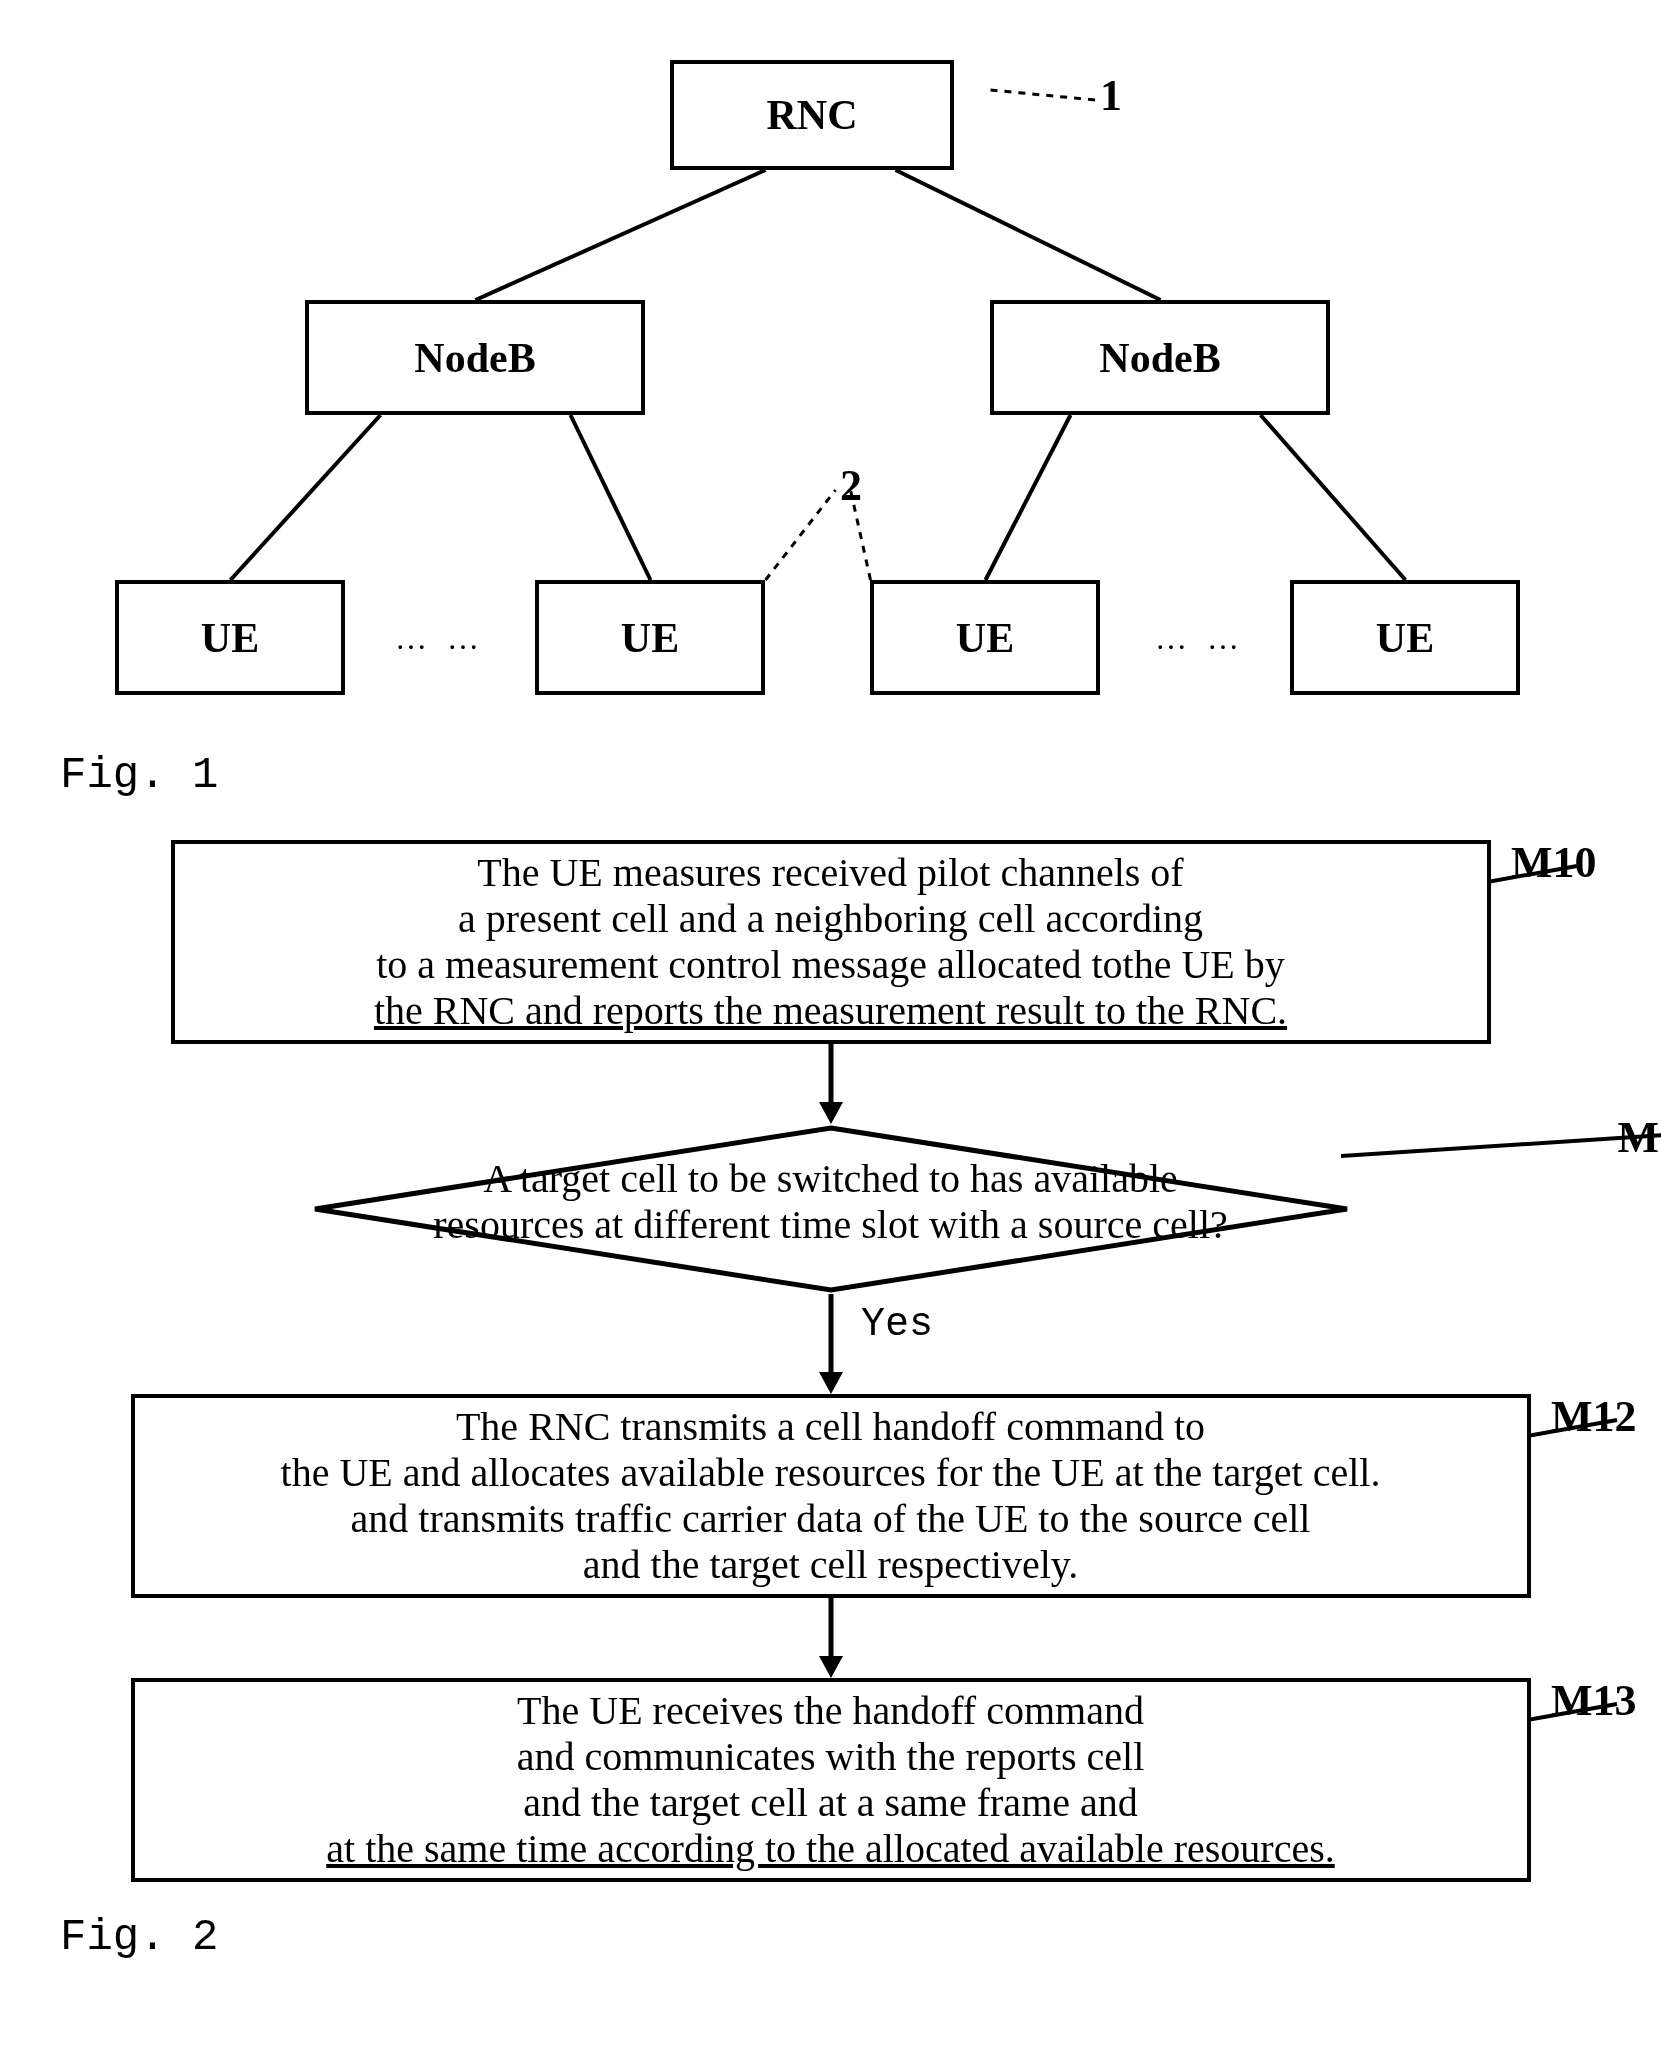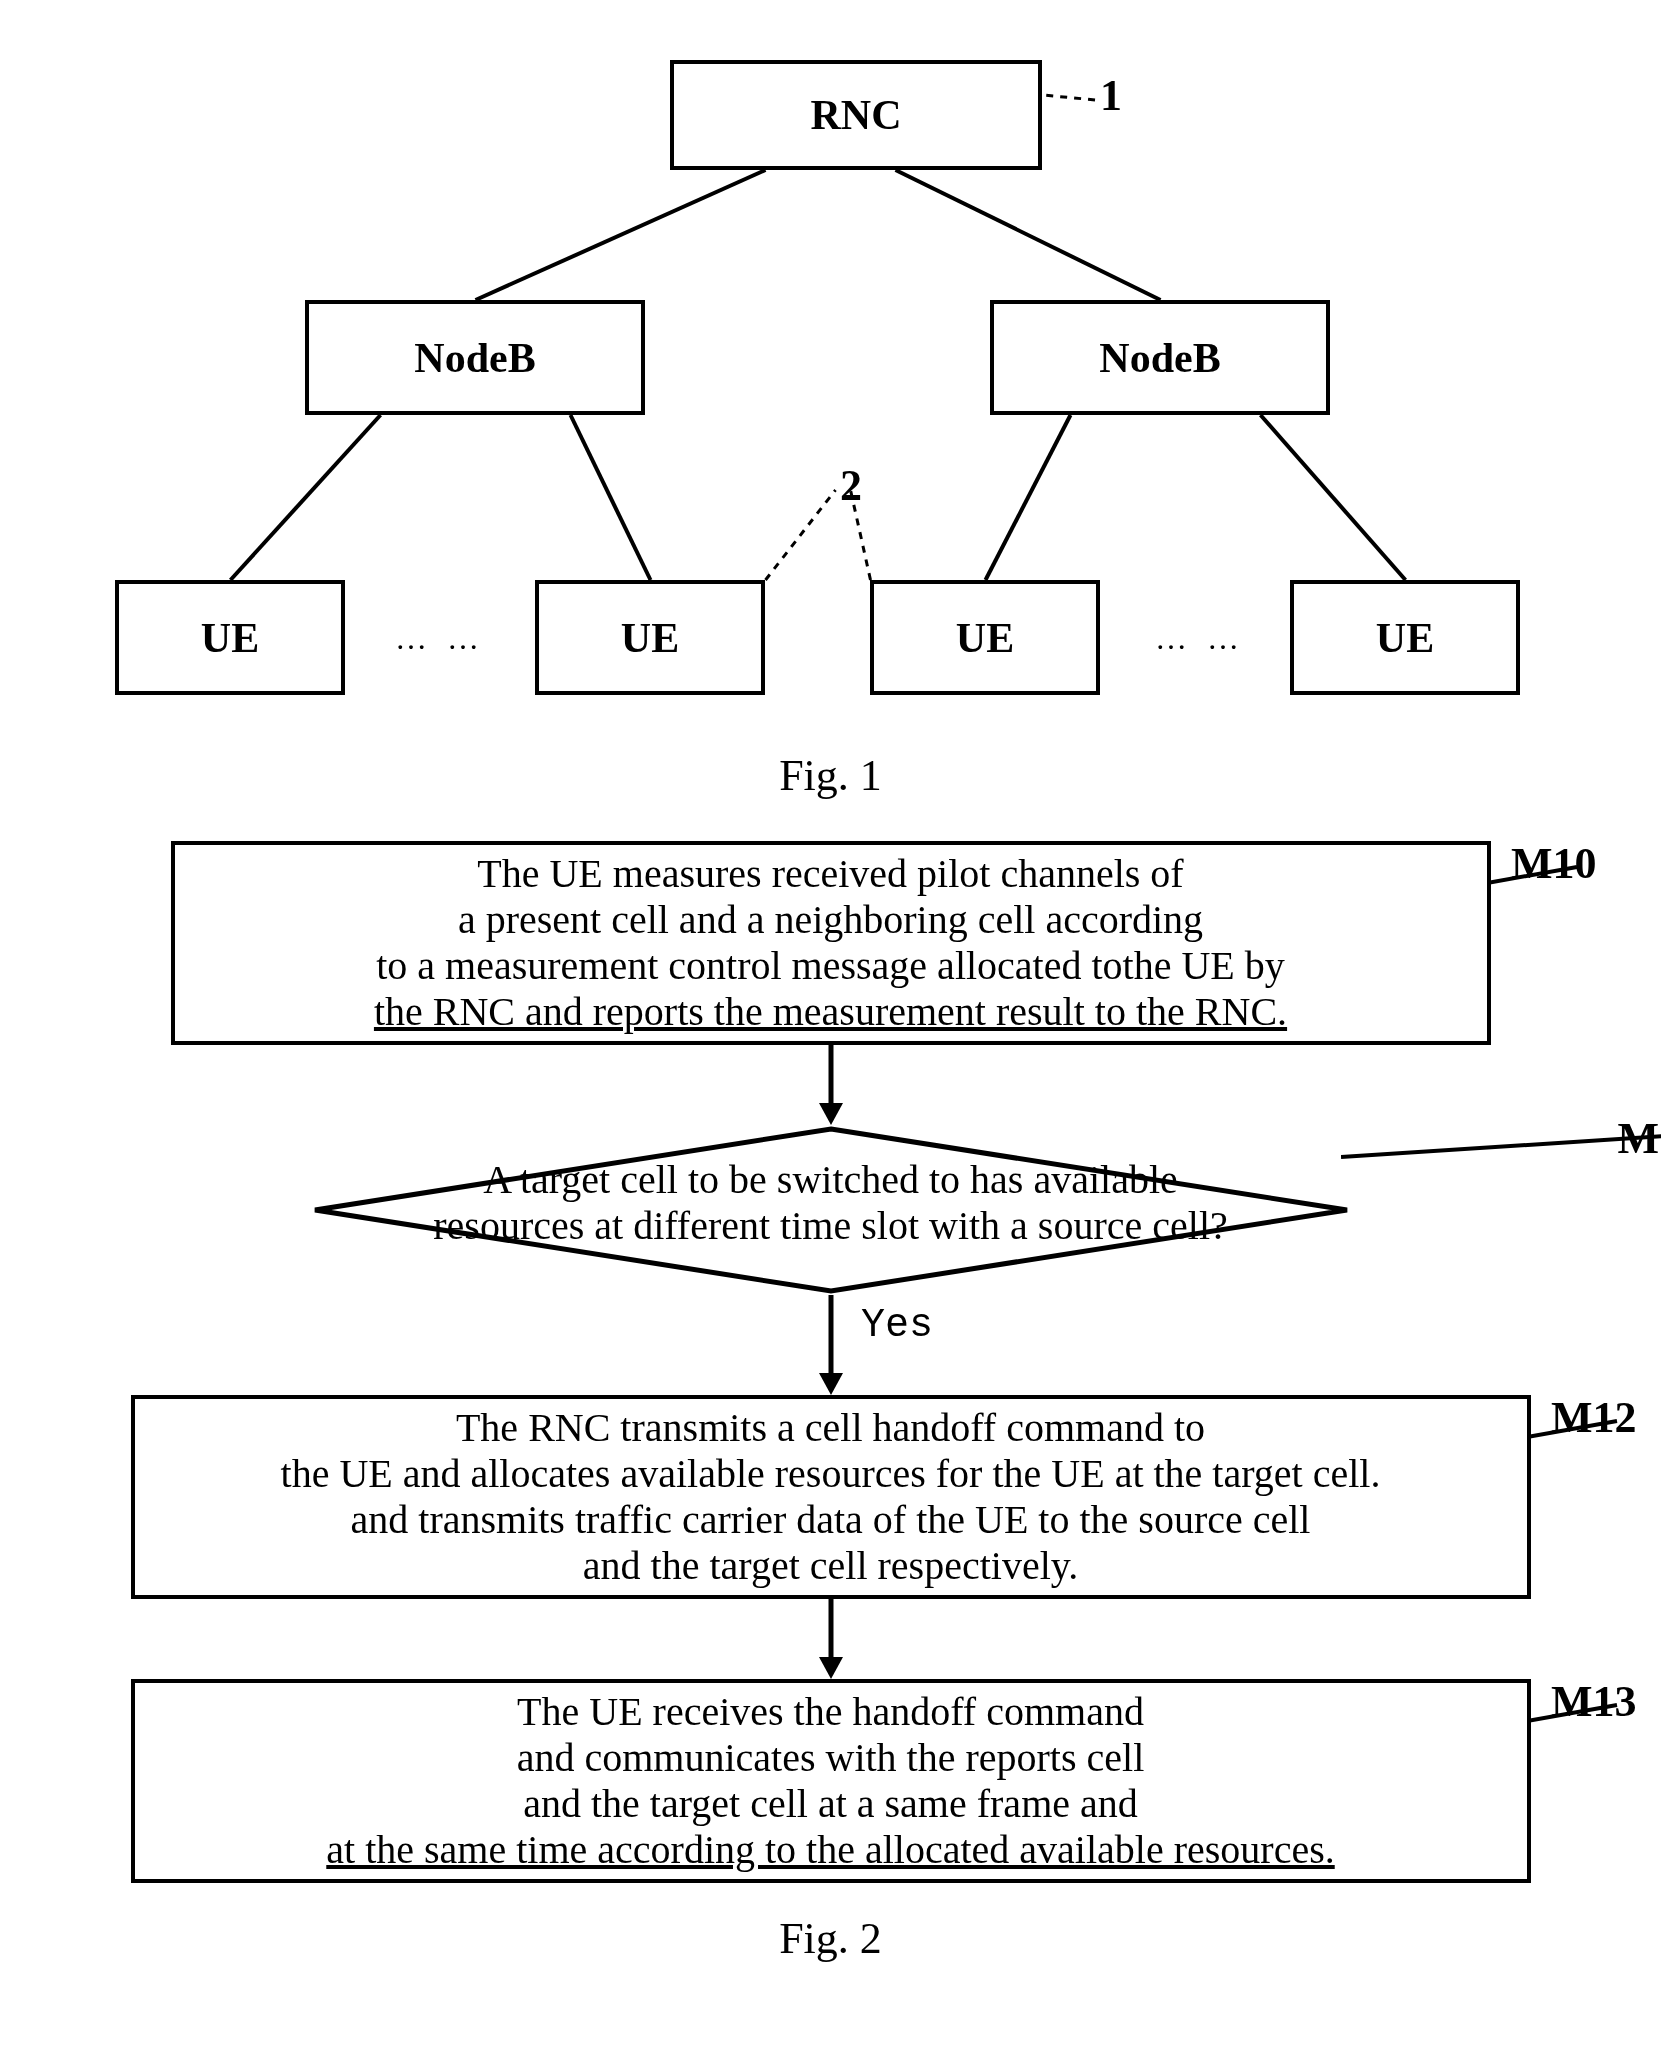--- a/index.html
+++ b/index.html
@@ -14,36 +14,36 @@
   .box {
     position: absolute;
     border: 4px solid #000;
     background: #fff;
     display: flex;
     align-items: center;
     justify-content: center;
     font-weight: bold;
     font-size: 42px;
   }
-  .rnc { left: 610px; top: 20px; width: 372px; height: 110px; }
+  .rnc { left: 610px; top: 20px; width: 284px; height: 110px; }
   .nodeb-l { left: 245px; top: 260px; width: 340px; height: 115px; }
   .nodeb-r { left: 930px; top: 260px; width: 340px; height: 115px; }
   .ue { top: 540px; width: 230px; height: 115px; align-items: center; }
   .ue1 { left: 55px; }
   .ue2 { left: 475px; }
   .ue3 { left: 810px; }
   .ue4 { left: 1230px; }
   .dots { position: absolute; top: 580px; font-size: 32px; letter-spacing: 6px; }
   .dots-l { left: 335px; }
   .dots-r { left: 1095px; }
   svg.lines { position: absolute; left: 0; top: 0; width: 100%; height: 100%; pointer-events: none; }
   .label-num { position: absolute; font-size: 44px; font-weight: bold; }
   .lbl1 { left: 1040px; top: 30px; }
   .lbl2 { left: 780px; top: 420px; }
-  .fig-caption { text-align: center; font-size: 44px; margin: 30px 0 40px; font-family: Liberation Serif, serif; }
+  .fig-caption { font-size: 44px; margin: 30px 0 40px; font-family: Liberation Mono, monospace; }
 
   .fig2 { position: relative; width: 1520px; margin: 0 auto; }
   .step {
     border: 4px solid #000;
     background: #fff;
     font-size: 40px;
     text-align: center;
     padding: 6px 20px;
     line-height: 1.15;
     margin: 0 auto;

